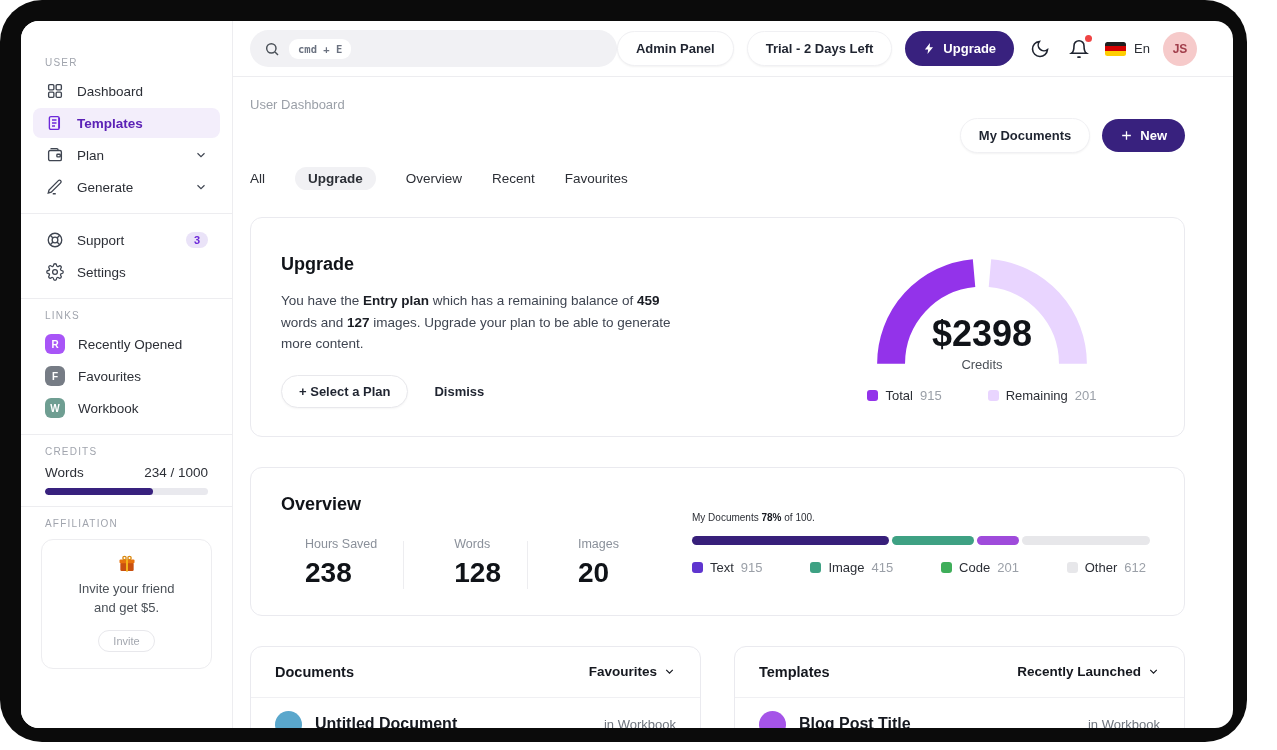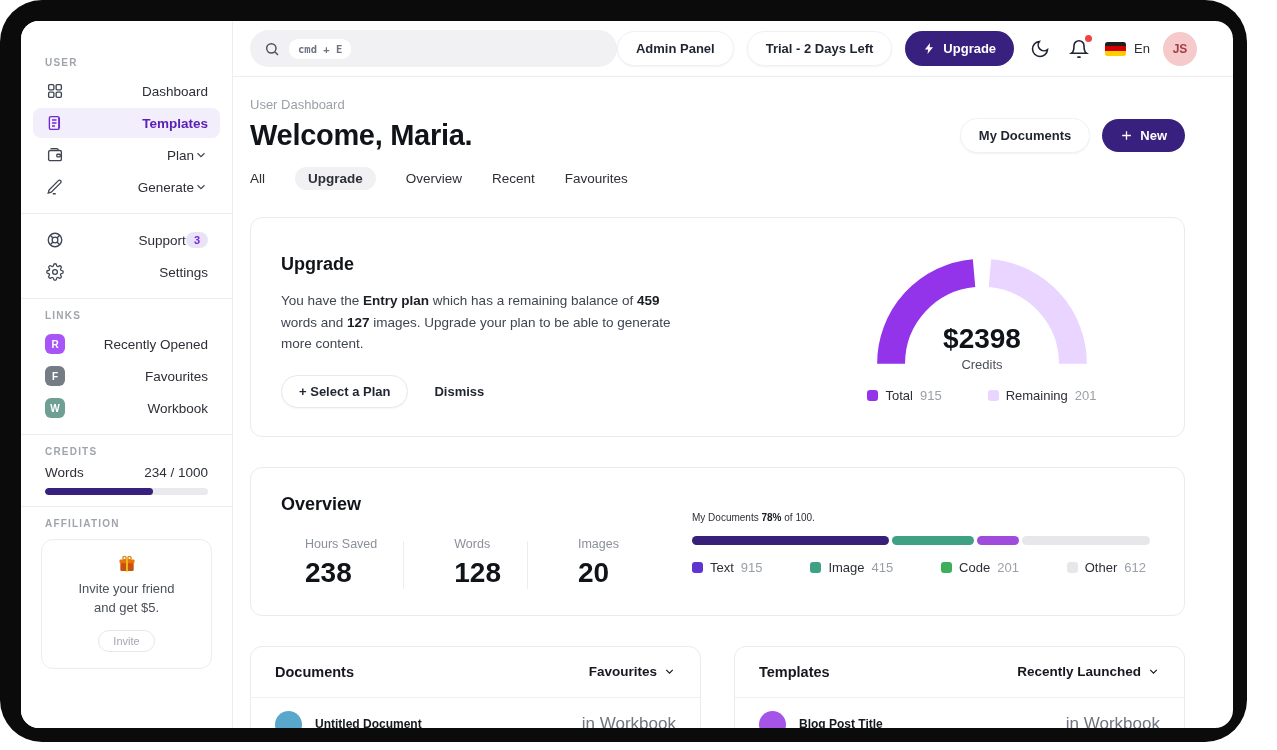--- a/index.html
+++ b/index.html
@@ -3,24 +3,24 @@
 <meta charset="utf-8">
 <style>
   * { margin:0; padding:0; box-sizing:border-box; }
   html,body { width:1277px; height:750px; background:#ffffff; font-family:"Liberation Sans","DejaVu Sans",sans-serif; overflow:hidden; }
 
   .device-frame { position:absolute; left:0; top:0; width:1247px; height:742px; background:#0b0b0b; border-radius:42px; }
   .app-window { position:absolute; left:21px; top:21px; width:1212px; height:707px; background:#ffffff; border-radius:18px; overflow:hidden; display:flex; }
 
   
   .sidebar { width:212px; min-width:212px; height:100%; border-right:1px solid #ededf0; padding-top:36px; background:#fff; }
-  .side-section-label { font-size:10px; font-weight:700; letter-spacing:1.2px; color:#a0a4ad; margin:0 0 8px 24px; }
+  .side-section-label { font-size:10px; font-weight:400; letter-spacing:1.2px; color:#a0a4ad; margin:0 0 8px 24px; }
   .side-item { display:flex; align-items:center; height:30px; margin:2px 12px; padding:0 12px; border-radius:8px; cursor:pointer; }
   .side-item .ic { width:19px; height:19px; margin-right:13px; display:flex; align-items:center; justify-content:center; }
-  .side-item .lbl { font-size:13.5px; color:#2c2f36; font-weight:500; flex:1;text-align:right; }
+  .side-item .lbl { font-size:13.5px; color:#2c2f36; font-weight:500; flex:1; }
   .side-item.active { background:#f3eefb; }
   .side-item.active .lbl { color:#5b21b6; font-weight:700; }
   .side-item .chev { width:14px; height:14px; }
   .side-divider { height:1px; background:#ededf0; margin:11px 0; }
   .badge-count { background:#eae3f8; color:#6d28d9; font-size:11px; font-weight:600; border-radius:9px; padding:2px 8px; }
   .link-badge { width:20px; height:20px; border-radius:6px; color:#fff; font-size:10px; font-weight:700; display:flex; align-items:center; justify-content:center; margin-right:13px; }
   .credits-row { display:flex; justify-content:space-between; align-items:center; margin:6px 24px 8px 24px; }
   .credits-row .cl { font-size:13.5px; color:#2c2f36; font-weight:500; }
   .credits-row .cv { font-size:13.5px; color:#2c2f36; }
   .credits-track { height:7px; border-radius:4px; background:#e9e9ee; margin:0 24px; overflow:hidden; }
@@ -61,21 +61,21 @@
   .uc-left { flex:1; padding-top:6px; }
   .uc-title { font-size:18px; font-weight:700; color:#101318; }
   .uc-body { margin-top:15px; font-size:13.5px; line-height:1.6; color:#3f4551; max-width:395px; }
   .uc-body b { color:#1a1d24; }
   .uc-actions { margin-top:20px; display:flex; align-items:center; gap:26px; }
   .select-plan-btn { border:1px solid #e8e8ec; box-shadow:0 1px 2px rgba(0,0,0,.04); background:#fff; border-radius:17px; padding:8px 17px; font-size:13px; font-weight:600; color:#1f2430; cursor:pointer; }
   .dismiss-btn { font-size:13px; font-weight:600; color:#1f2430; cursor:pointer; background:none; border:none; }
   .uc-right { width:280px; margin-right:28px; display:flex; flex-direction:column; align-items:center; }
   .gauge-wrap { position:relative; width:228px; height:124px; }
   .gauge-center { position:absolute; left:0; right:0; bottom:0; text-align:center; }
-  .gauge-amount { font-size:28px; font-weight:800; color:#101318; }
+  .gauge-amount { font-size:36px; font-weight:800; color:#101318; }
   .gauge-caption { font-size:13px; color:#4b5158; margin-top:2px; }
   .gauge-legend { display:flex; gap:46px; margin-top:16px; }
   .legend-item { display:flex; align-items:center; gap:7px; font-size:13px; }
   .legend-sq { width:11px; height:11px; border-radius:3px; }
   .legend-lbl { color:#2c2f36; font-weight:500; }
   .legend-val { color:#9ba0a8; }
 
   .overview-card { margin-top:30px; padding:26px 34px 26px 30px; display:flex; }
   .ov-left { flex:1; }
   .ov-title { font-size:18px; font-weight:700; color:#101318; }
@@ -91,22 +91,22 @@
   .seg { height:9px; border-radius:5px; }
   .seg-rest { flex:1; }
   .bar-legend { display:flex; justify-content:space-between; margin-top:15px; padding-right:4px; }
 
   .bottom-grid { display:grid; grid-template-columns:1fr 1fr; gap:33px; margin-top:30px; }
   .list-card-header { display:flex; align-items:flex-start; justify-content:space-between; padding:17px 24px; border-bottom:1px solid #f0f0f3; }
   .list-card-title { font-size:14.5px; font-weight:600; color:#15181f; }
   .filter-dd { display:flex; align-items:center; gap:6px; font-size:13.5px; font-weight:600; color:#15181f; cursor:pointer; }
   .list-row { display:flex; align-items:center; padding:13px 24px; cursor:pointer; }
   .row-avatar { width:27px; height:27px; border-radius:50%; margin-right:13px; }
-  .row-title { font-size:12px; font-weight:600; color:#15181f; flex:1; }
-  .row-loc { font-size:17px; color:#6f757e; }
+  .row-title { font-size:16px; font-weight:600; color:#15181f; flex:1; }
+  .row-loc { font-size:13px; color:#6f757e; }
 
   svg { display:block; }
 </style>
 </head>
 <body>
 
 <div class="device-frame">
   <div class="app-window">
 
     <nav class="sidebar">
@@ -289,21 +289,20 @@
             <span class="lang-label">En</span>
           </span>
           <span class="avatar">JS</span>
         </div>
       </div>
 
       <div class="content">
         <div class="breadcrumb">User Dashboard</div>
 
         <div class="title-row">
-          <h1 class="page-title">Welcome, Maria.</h1>
           <div class="title-actions">
             <button class="pill-btn">My Documents</button>
             <button class="new-btn" style="background: rgb(56, 33, 126);">
               <span>
                 <svg width="13" height="13" viewBox="0 0 24 24" fill="none" stroke="#fff" stroke-width="2.4">
                     <line x1="12" y1="4" x2="12" y2="20"></line>
                     <line x1="4" y1="12" x2="20" y2="12"></line>
                   </svg>
               </span>
               <span>New</span>

